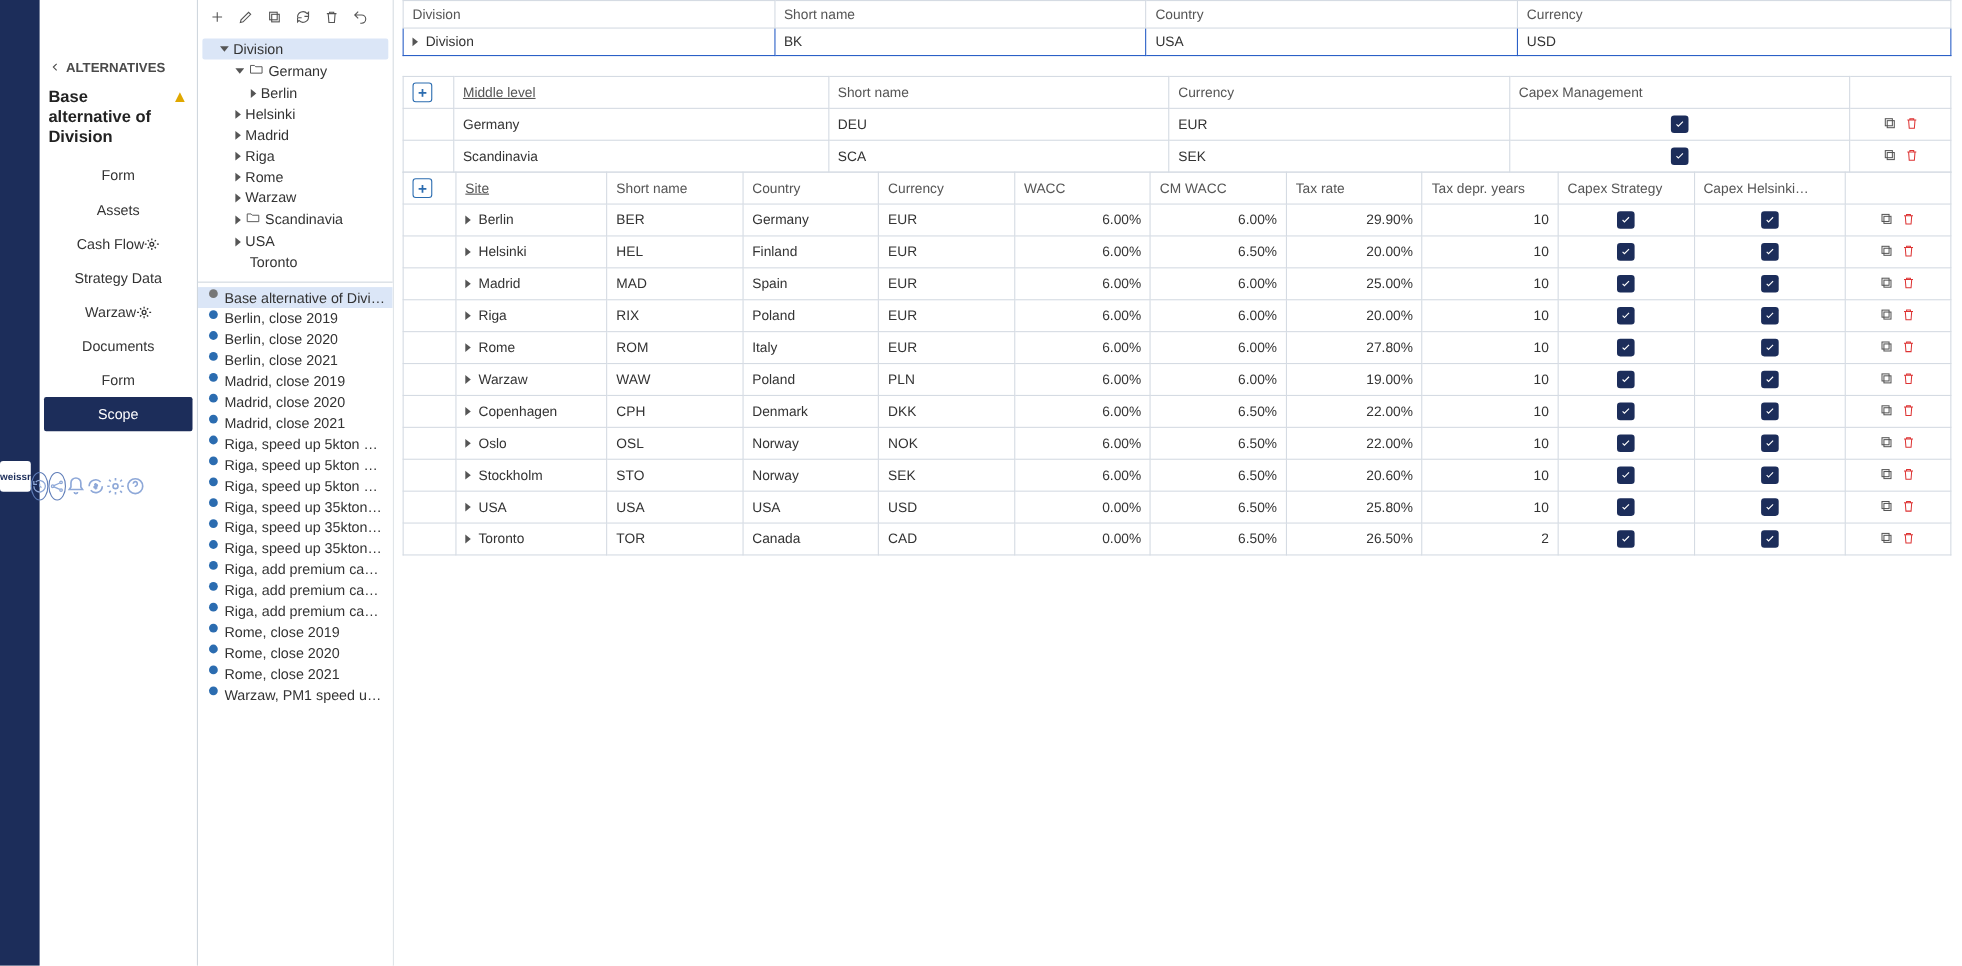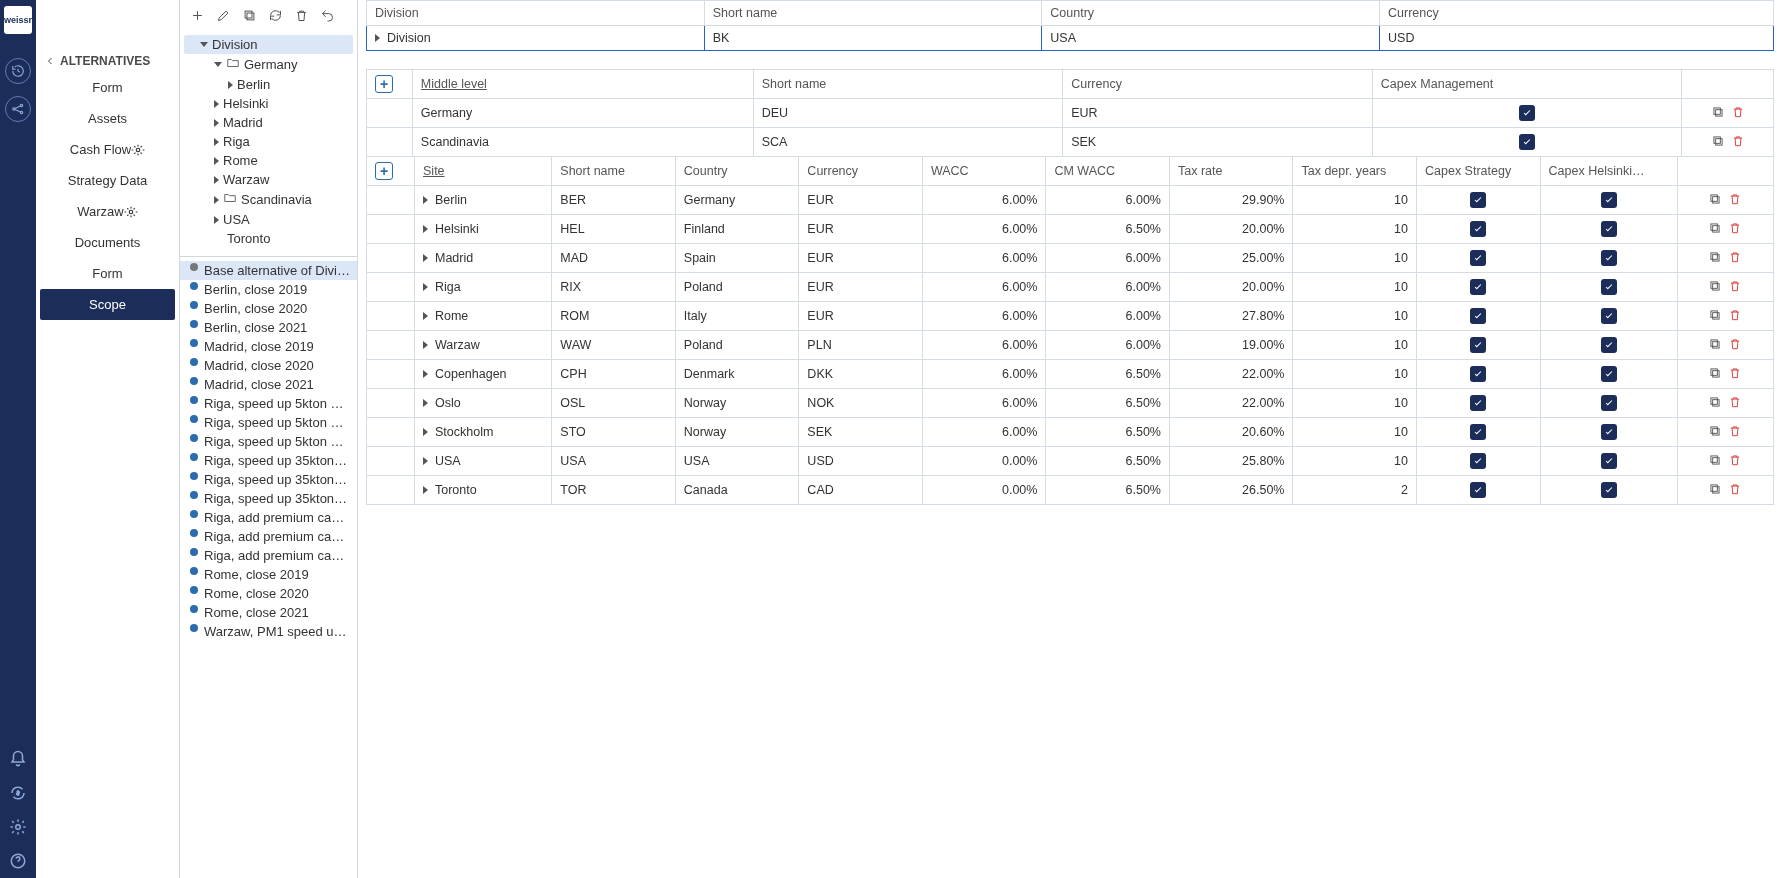--- a/index.html
+++ b/index.html
@@ -1,21 +1,21 @@
 <!DOCTYPE html>
 <html><head>
 <meta charset="utf-8">
 <style>
   * { box-sizing: border-box; margin: 0; padding: 0; }
   html, body { height: 100%; font-family: -apple-system, Arial, sans-serif; font-size: 13px; color: #222; }
   body { display: flex; overflow: hidden; }
 
   
   .rail {
-    width: 36px; background:#1c2d5a; display:flex; flex-direction:column; align-items:center;
+    width: 36px; background:#1c2d5a; display:flex; flex-direction:row; align-items:center;
     padding-top:6px; color:#fff;
   }
   .rail .logo-box { width:28px; height:28px; background:#fff; border-radius:3px; display:flex; align-items:center; justify-content:center; color:#1c2d5a; font-size:9px; font-weight:600; margin-bottom:18px;}
   .rail .rail-icon { width:26px;height:26px;border:1.5px solid #5f7db8;border-radius:50%;display:flex;align-items:center;justify-content:center;margin:6px 0;color:#8ea8d8; }
   .rail svg { width:14px; height:14px; stroke:#8ea8d8; fill:none; stroke-width:2;}
   .rail .spacer { flex:1; }
   .rail .bottom-icon { margin:6px 0; width:22px;height:22px; display:flex;align-items:center;justify-content:center; }
   .rail .bottom-icon svg { stroke:#8ea8d8; width:18px;height:18px;}
 
   
@@ -134,20 +134,24 @@
     </div>
 </div>
 
 <div class="panel2">
   <div class="back">
     <svg viewBox="0 0 24 24">
         <path d="M15 6l-6 6 6 6"></path>
       </svg>
     <span>ALTERNATIVES</span>
   </div>
+  <div class="title">
+    <span>Base alternative of Division</span>
+    <span class="warn">▲</span>
+  </div>
   <div id="nav-list">
       <div class="nav-item">
         <span>Form</span>
       </div>
       <div class="nav-item">
         <span>Assets</span>
       </div>
       <div class="nav-item">
         <span>Cash Flow</span>
         <svg viewBox="0 0 24 24">

